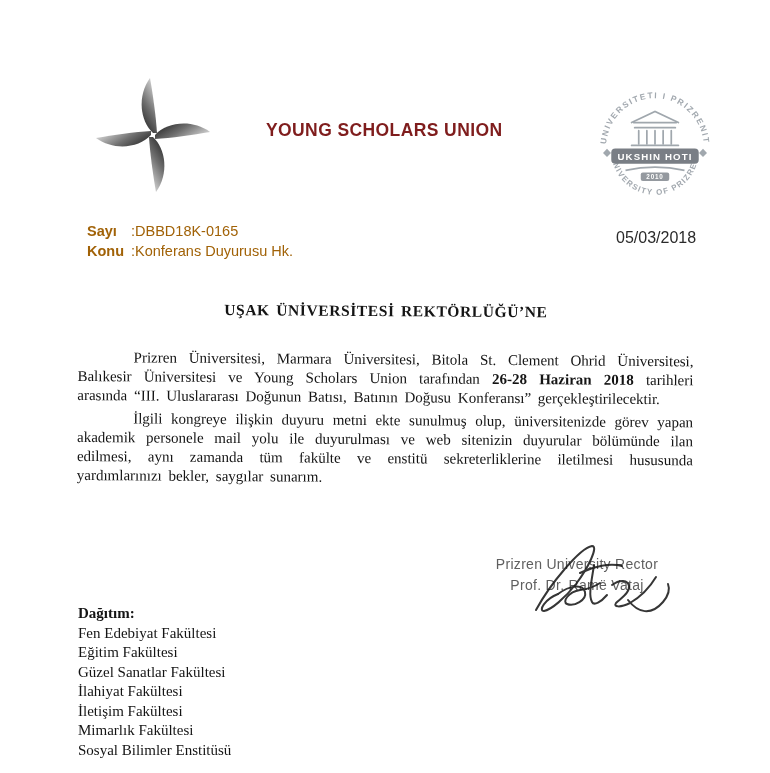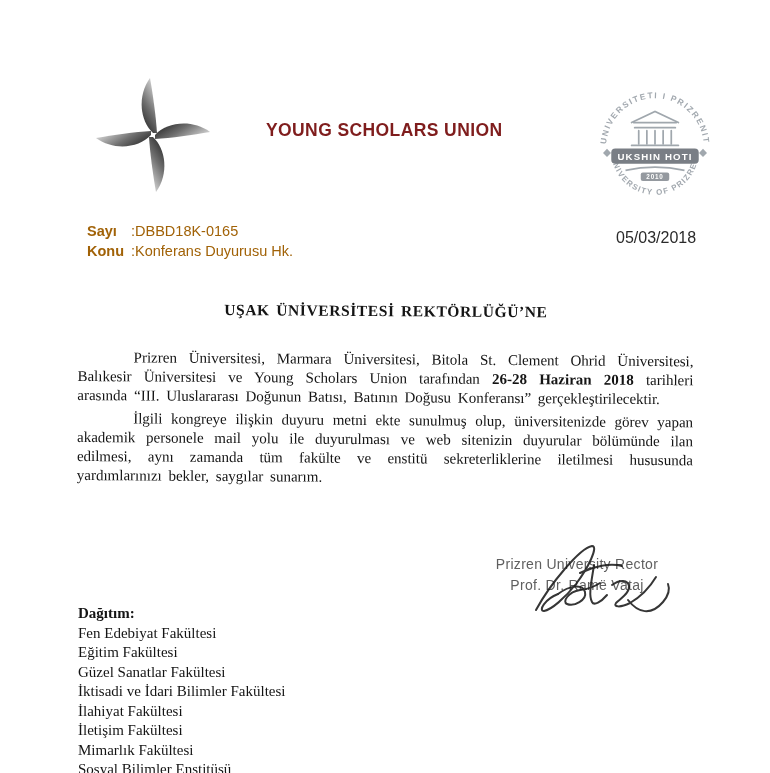--- a/index.html
+++ b/index.html
@@ -160,20 +160,19 @@
       <path d="M120,45 C128,39 136,40 137,46 C138,53 128,59 124,63 C121,67 128,68 138,63 C150,56 158,47 164,37"></path>
       <path d="M136,60 C146,73 159,76 171,62 C176,56 178,49 176,44"></path>
     </g>
   </svg>
 
   <div class="dist-block">
     <div class="dist-label">Dağıtım:</div>
     <div class="dist-item">Fen Edebiyat Fakültesi</div>
     <div class="dist-item">Eğitim Fakültesi</div>
     <div class="dist-item">Güzel Sanatlar Fakültesi</div>
-    <div class="dist-item">İktisadi ve İdari Bilimler Fakültesi</div>
     <div class="dist-item">İlahiyat Fakültesi</div>
     <div class="dist-item">İletişim Fakültesi</div>
     <div class="dist-item">Mimarlık Fakültesi</div>
     <div class="dist-item">Sosyal Bilimler Enstitüsü</div>
   </div>
 
 </div>
 
 </body></html>

